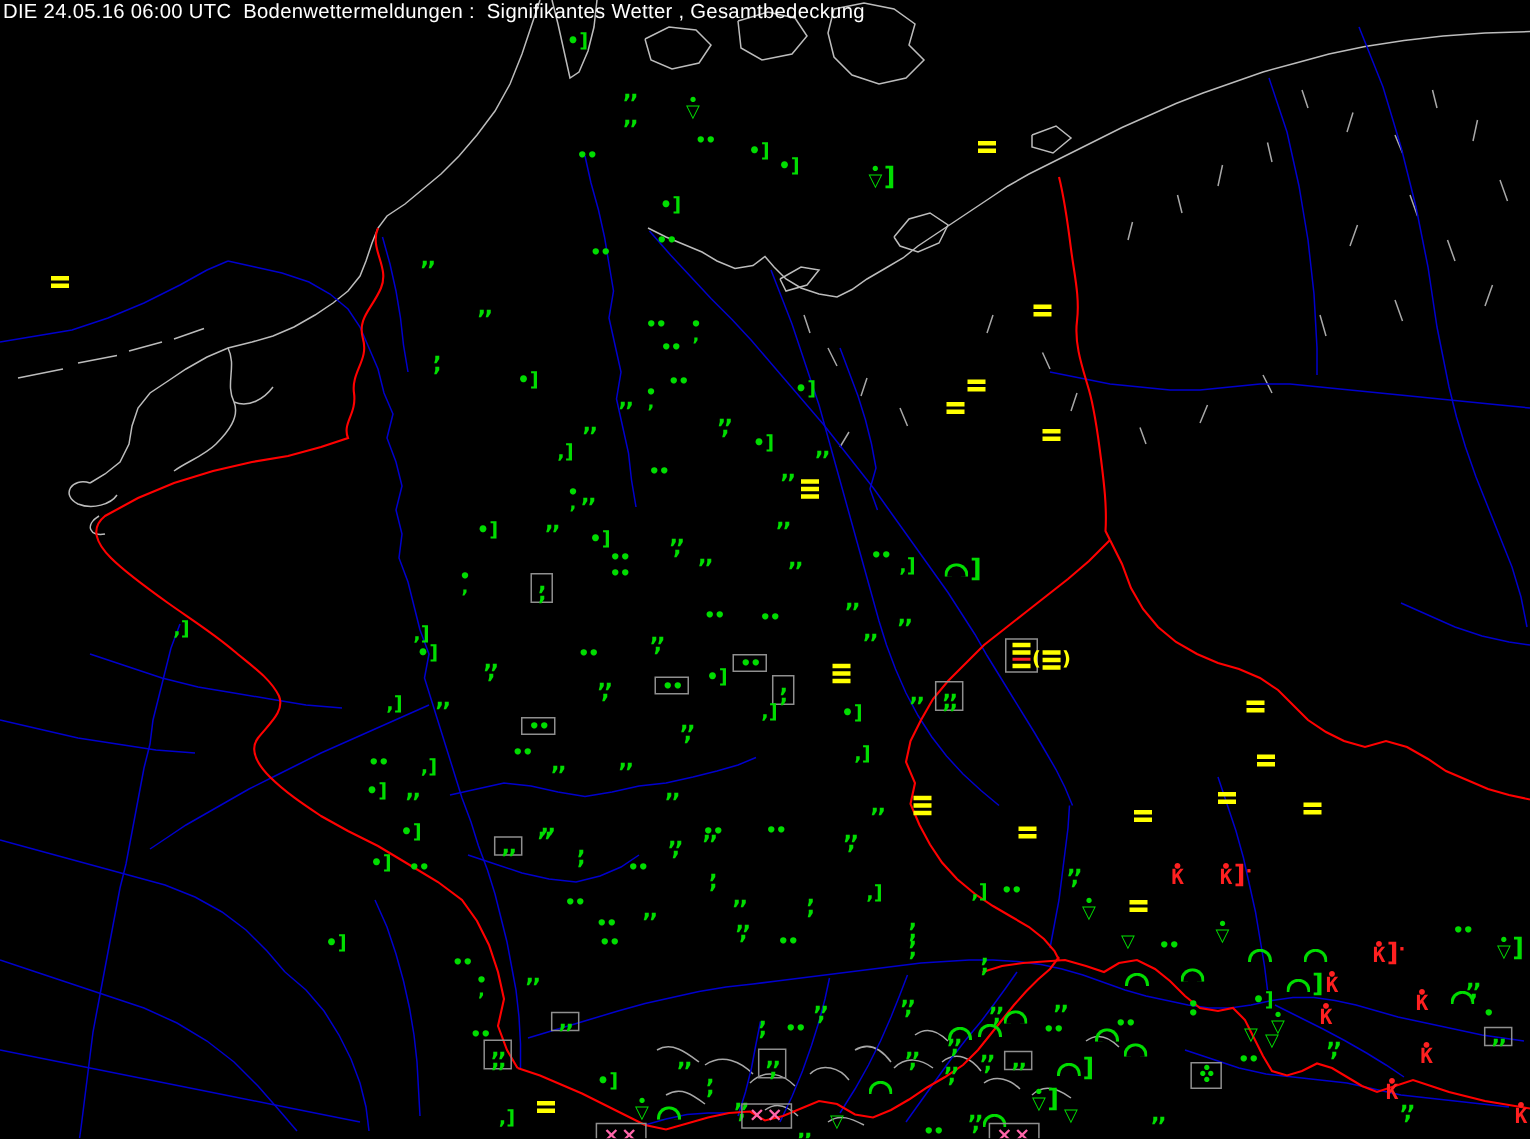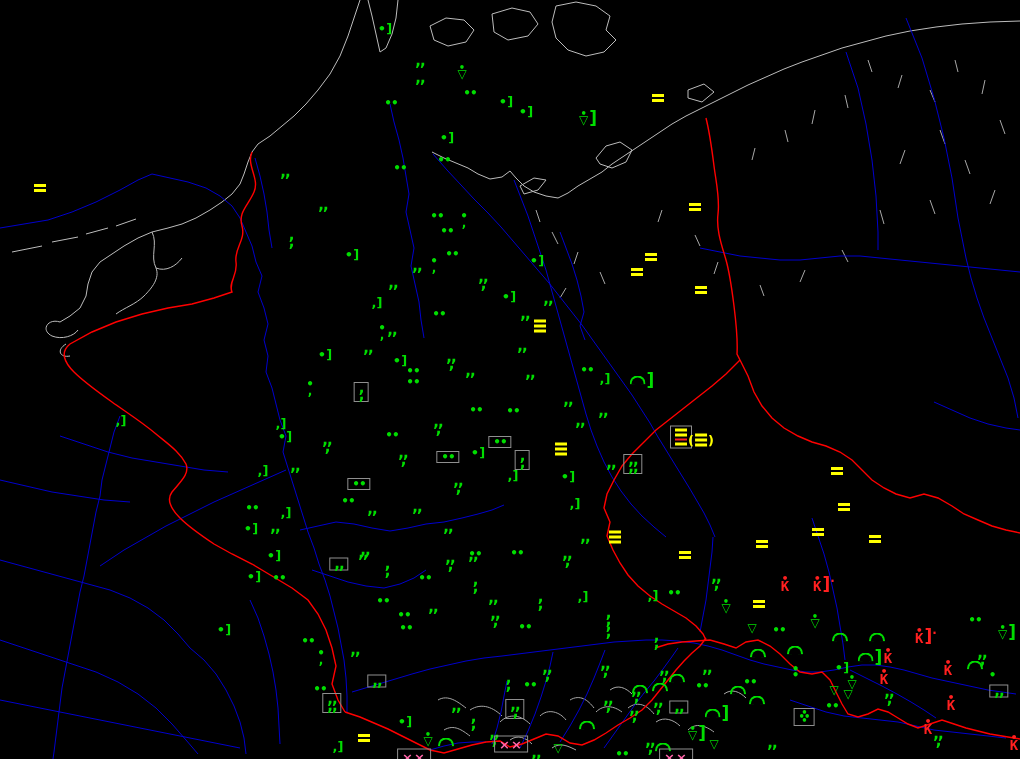--- a/index.html
+++ b/index.html
@@ -35,20 +35,21 @@
   .brdot{font-size:12px;line-height:8px;align-self:flex-start;}
   .boxed{border:1px solid #8f8f8f;padding:2px 4px;display:flex;align-items:center;
          justify-content:center;background:transparent;}
   .parens{display:flex;align-items:center;gap:1px;color:#ffff00;font-size:13px;font-weight:bold;}
 </style>
 </head>
 <body>
 
 <div class="stage">
 
+  <div class="title-bar">DIE 24.05.16 06:00 UTC  Bodenwettermeldungen :  Signifikantes Wetter , Gesamtbedeckung</div>
 
   <svg class="map-svg" width="1020" height="759" viewBox="0 0 1020 759">
 
     <g stroke="#bcbcbc" stroke-width="1" fill="none">
       <path d="M360,0 L354,18 348,36 340,56 330,74 318,90 306,104 294,116 282,126 270,136 258,144 252,152 248,162 244,174 240,184 232,194 222,202 210,210 196,218 182,224 168,228 152,232 138,238 124,246 112,254 100,262 92,272 88,284 86,296 80,308 70,316 60,322"></path>
       <path d="M152,232 C158,244 150,256 156,268 C160,278 152,288 144,296 C136,304 124,308 116,314 M156,268 C166,272 176,266 182,258"></path>
       <path d="M60,322 C48,318 40,330 52,336 C62,340 74,336 78,330 M66,344 C56,350 60,358 70,356"></path>
       <path d="M12,252 l30,-6 M52,242 l26,-5 M86,234 l22,-6 M116,226 l20,-7"></path>
       <path d="M432,152 L444,158 456,163 468,168 478,174 490,179 502,177 510,171 516,178 524,186 534,192 546,196 558,198 568,193 578,186 590,179 602,172 612,164 624,156 636,148 648,140 660,132 672,124 686,116 700,109 716,101 732,93 748,85 766,77 784,69 802,62 822,55 842,48 864,42 886,36 910,31 936,27 962,24 990,22 1020,21"></path>
       <path d="M596,158 L606,146 620,142 632,150 626,162 612,168 600,164 596,158"></path>

